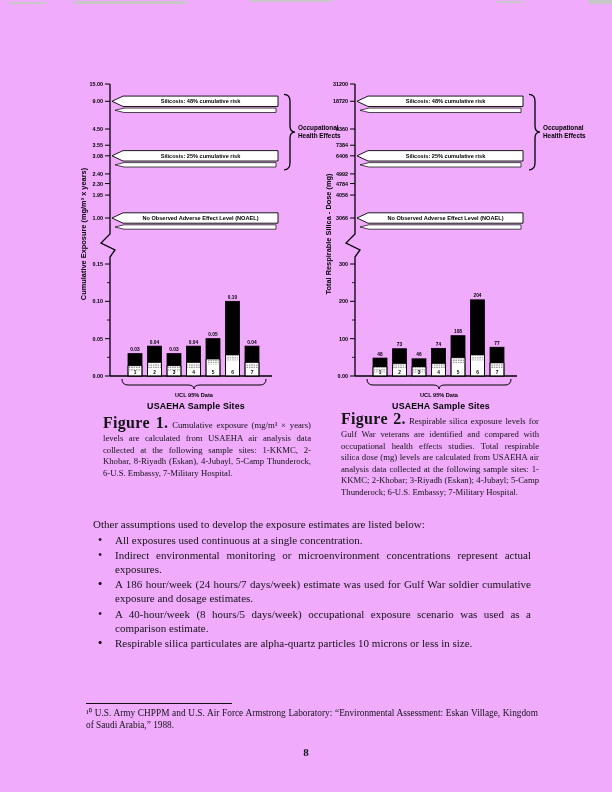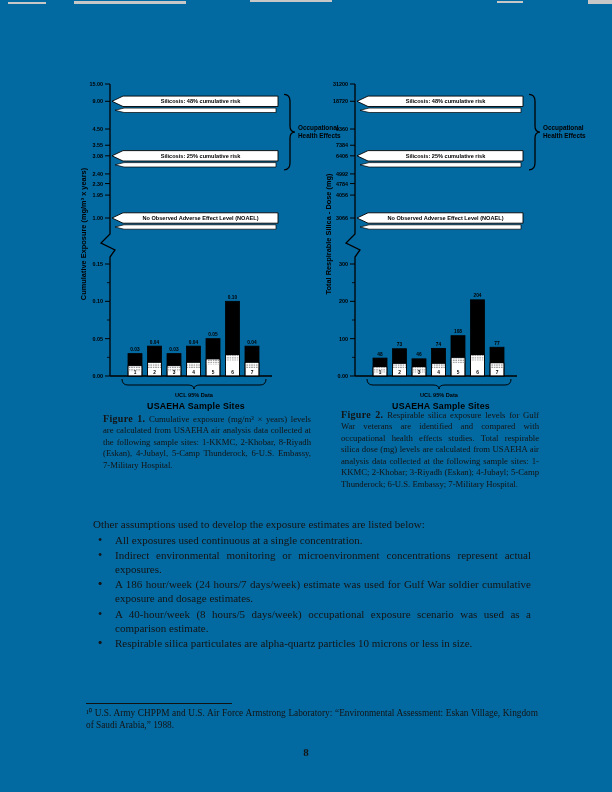--- a/index.html
+++ b/index.html
@@ -1,32 +1,32 @@
 <!DOCTYPE html>
 <html><head>
 <meta charset="utf-8">
 <style>
   html,body{margin:0;padding:0;background:#9a9a9a;}
   .page{
-    position:relative;width:612px;height:792px;margin:0 auto;background:#0369a1;
+    position:relative;width:612px;height:792px;margin:0 auto;background:#f0abfc;
     font-family:"Liberation Serif",serif;color:#141414;overflow:hidden;
   }
   .artifact{position:absolute;background:#c7c7c7;}
   .fig{position:absolute;}
   svg text{font-family:"Liberation Sans",sans-serif;fill:#000;}
   .t-tick{font-size:5.4px;font-weight:bold;}
   .t-banner{font-size:5.6px;font-weight:bold;}
   .t-brace{font-size:6.4px;font-weight:bold;}
   .t-val{font-size:4.8px;font-weight:bold;}
   .t-cat{font-size:4.8px;font-weight:bold;}
   .t-group{font-size:5.6px;font-weight:bold;}
   .t-xlabel{font-size:8.8px;font-weight:bold;letter-spacing:.2px;}
   .t-ylabel{font-size:7.4px;font-weight:bold;}
   .caption{position:absolute;font-size:8.7px;line-height:1.32;text-align:justify;}
-  .caption .figlabel{font-weight:bold;font-size:10px;letter-spacing:.3px;}
+  .caption .figlabel{font-weight:bold;font-size:16px;letter-spacing:.3px;}
   .bodytext{position:absolute;left:93px;top:518px;width:438px;font-size:11px;line-height:1.26;}
   .bodytext p{margin:0 0 2px 0;}
   .bodytext ul{margin:0;padding:0;list-style:none;}
   .bodytext li{position:relative;padding-left:22px;margin:0 0 1.5px 0;text-align:justify;}
   .bodytext li .bullet{position:absolute;left:5px;top:-1px;font-size:12px;}
   .fnrule{position:absolute;left:86px;top:703px;width:146px;height:1.4px;background:#111;}
   .footnote{position:absolute;left:86px;top:707px;width:452px;font-size:9.3px;line-height:1.3;text-align:justify;}
   .pagenum{position:absolute;left:0;top:746px;width:612px;text-align:center;font-weight:bold;font-size:11px;}
 </style>
 </head>

